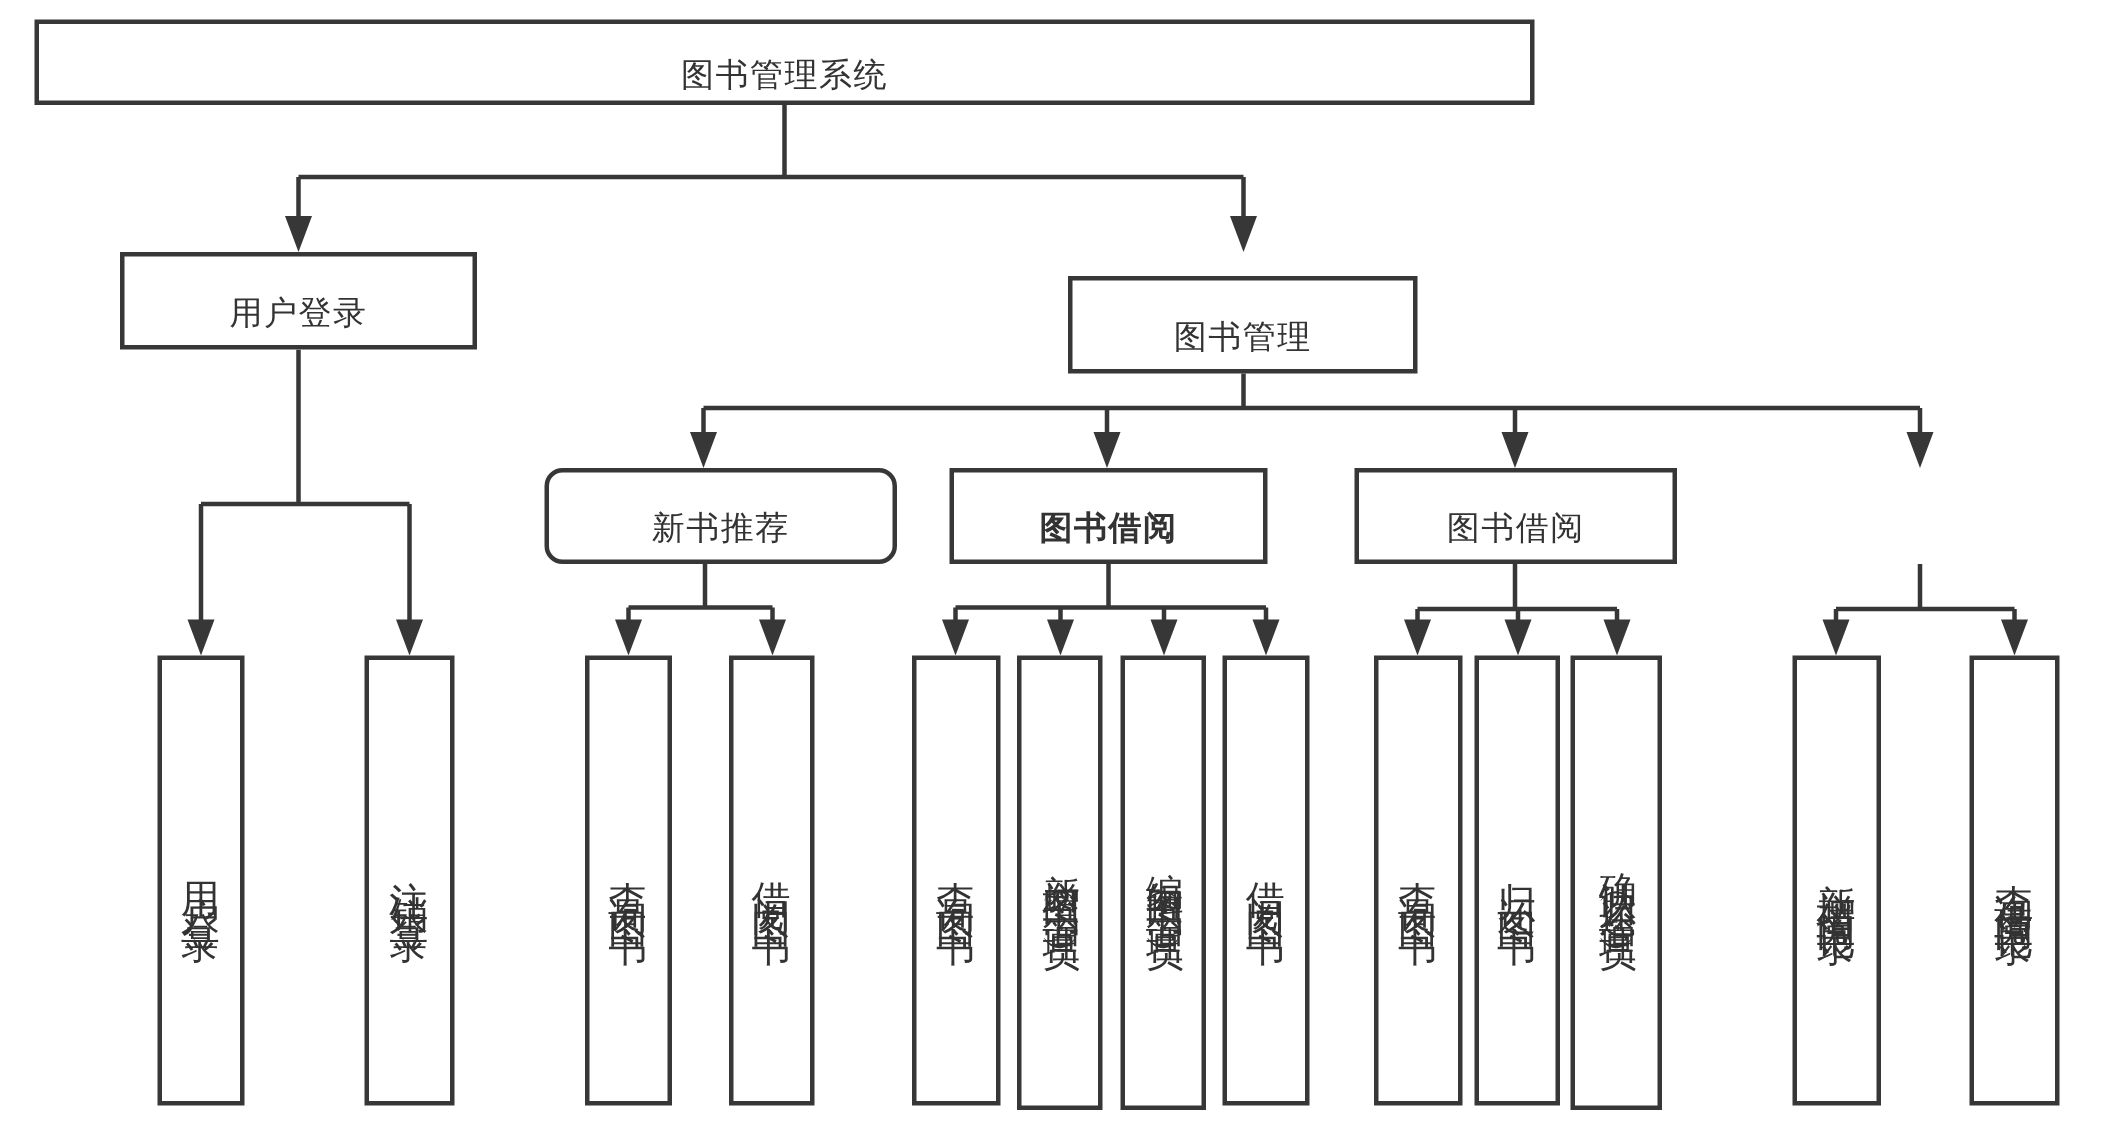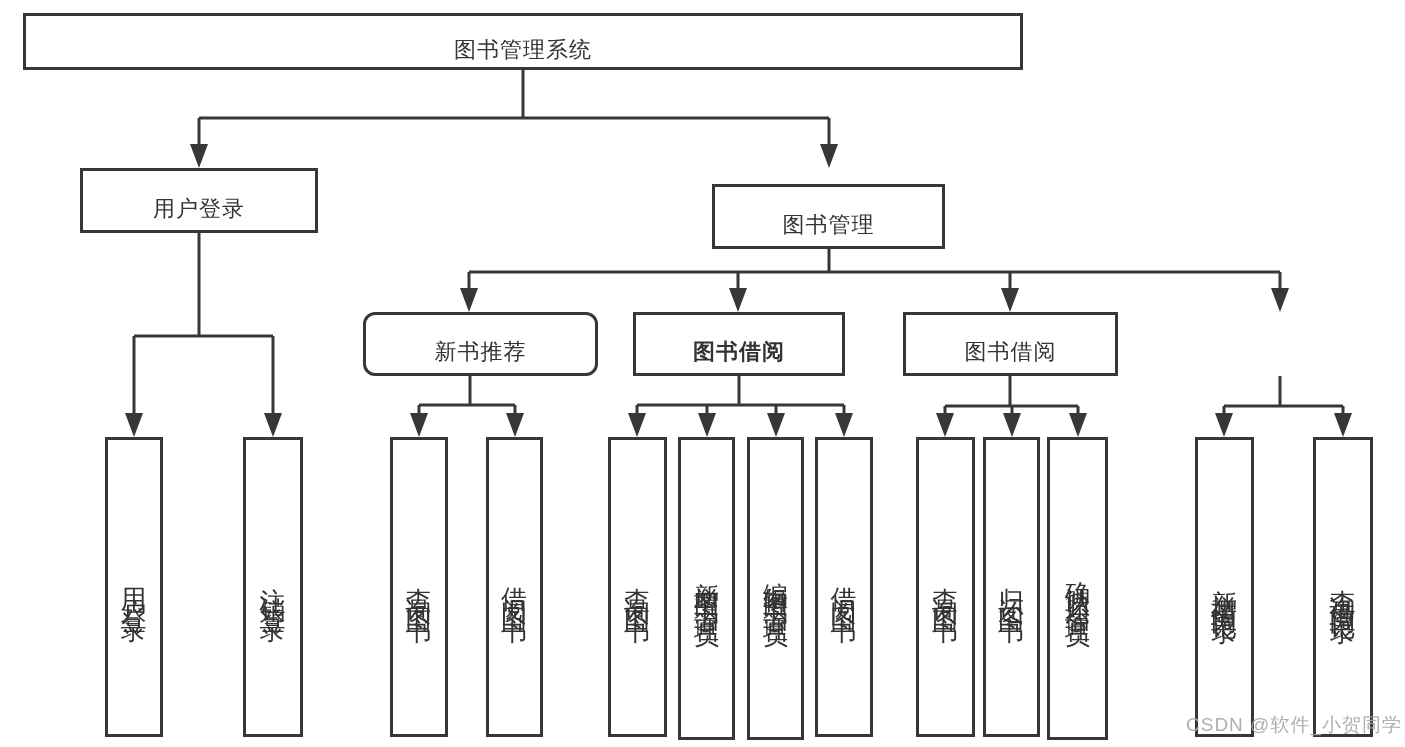--- a/index.html
+++ b/index.html
@@ -127,14 +127,13 @@
     <span class="vtext tight">确认归还（管理员）</span>
   </div>
 
   <div class="box" style="left:1195px;top:437px;width:59px;height:300px;">
     <span class="vtext mid">新增借阅记录</span>
   </div>
   <div class="box" style="left:1313px;top:437px;width:60px;height:300px;">
     <span class="vtext mid">查询借阅记录</span>
   </div>
 
-  <div class="watermark">CSDN @软件_小贺同学</div>
 </div>
 
 </body></html>

